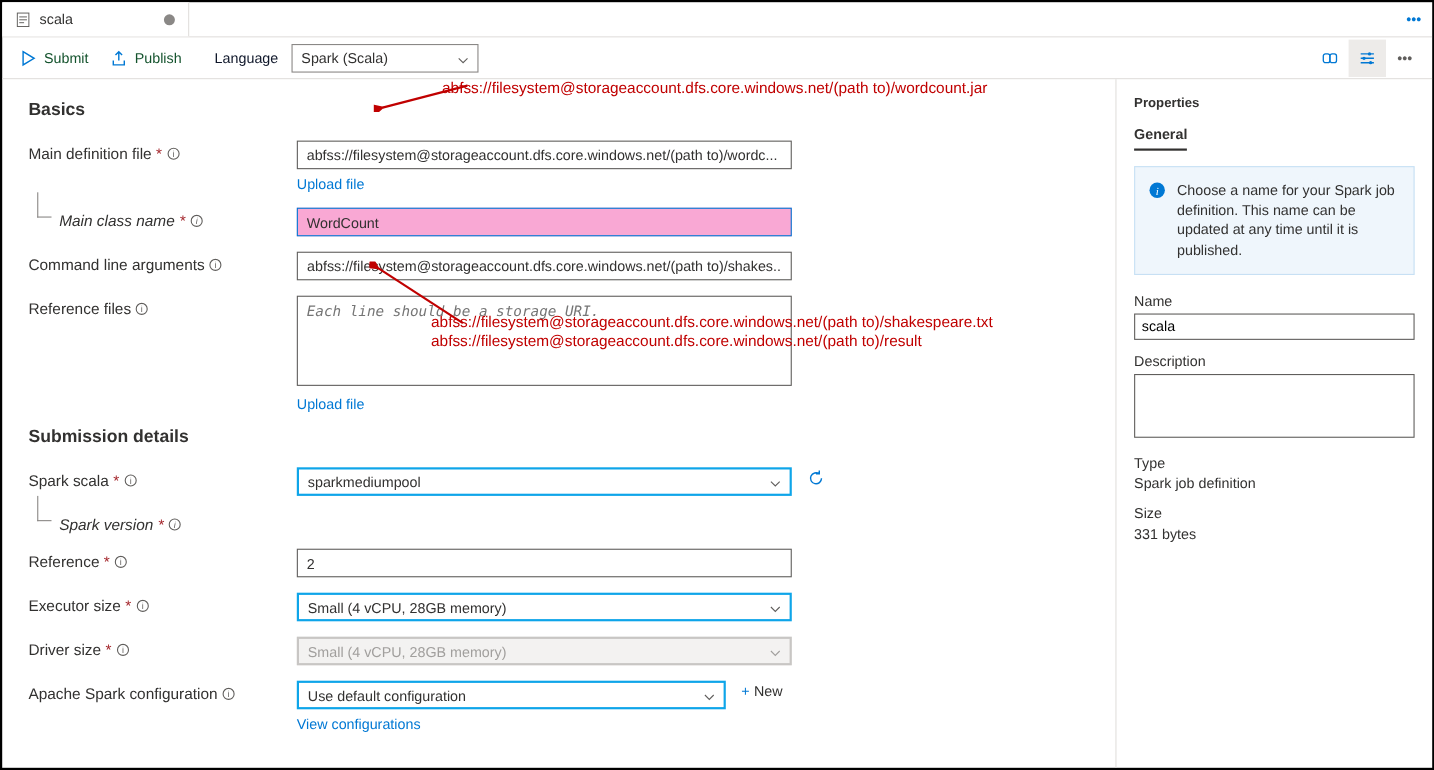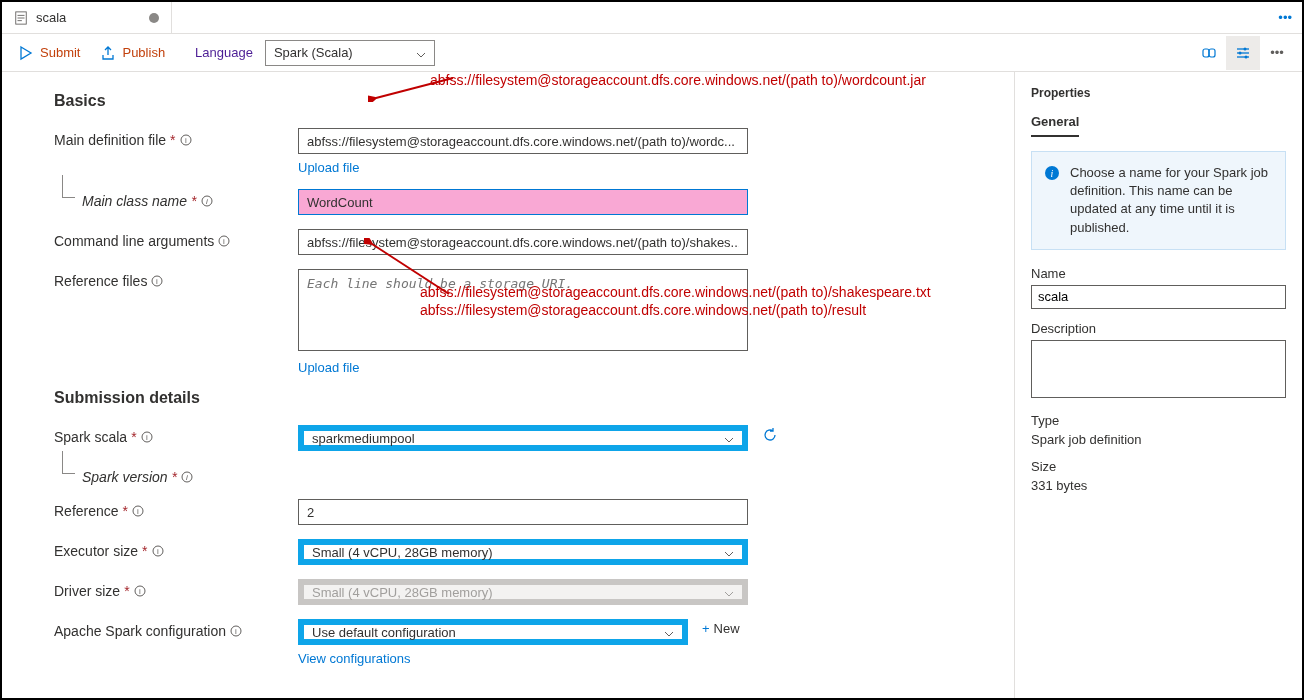--- a/index.html
+++ b/index.html
@@ -5,43 +5,43 @@
   * { box-sizing: border-box; margin: 0; padding: 0; }
   body { font-family: "Segoe UI", Arial, sans-serif; font-size: 13px; color: #323130; background: #fff; width: 1304px; height: 700px; overflow: hidden; border: 2px solid #000; }
   .tabbar { display: flex; align-items: center; height: 32px; border-bottom: 1px solid #e1dfdd; }
   .tab { display: flex; align-items: center; gap: 8px; padding: 0 12px; height: 100%; border-right: 1px solid #e1dfdd; background: #fff; min-width: 170px; }
   .tab-icon { width: 14px; height: 14px; }
   .tab-icon svg { width: 100%; height: 100%; }
   .tab-title { font-size: 13px; color: #323130; }
   .tab-dot { width: 10px; height: 10px; border-radius: 50%; background: #8a8886; margin-left: auto; }
   .tabbar-more { margin-left: auto; padding: 0 10px; color: #0078d4; cursor: pointer; }
   .toolbar { display: flex; align-items: center; height: 38px; border-bottom: 1px solid #e1dfdd; padding: 0 8px; gap: 4px; }
-  .tb-btn { display: flex; align-items: center; gap: 6px; padding: 4px 8px; color: #c2410c; cursor: pointer; border-radius: 2px; }
+  .tb-btn { display: flex; align-items: center; gap: 6px; padding: 4px 8px; color: #14532d; cursor: pointer; border-radius: 2px; }
   .tb-icon { width: 16px; height: 16px; display: inline-flex; }
   .tb-icon svg { width: 100%; height: 100%; }
-  .lang-label { margin-left: 18px; margin-right: 8px; color: #4c1d95; }
+  .lang-label { margin-left: 18px; margin-right: 8px; color: #0f172a; }
   .lang-select { display: flex; align-items: center; justify-content: space-between; border: 1px solid #8a8886; height: 26px; padding: 0 8px; min-width: 170px; cursor: pointer; }
   .toolbar-right { margin-left: auto; display: flex; align-items: center; gap: 0; }
   .tr-btn { width: 34px; height: 34px; display: flex; align-items: center; justify-content: center; cursor: pointer; color: #0078d4; }
   .tr-btn.active { background: #edebe9; }
-  .content { display: flex; height: calc(100% - 70px); padding-left: 28px; }
+  .content { display: flex; height: calc(100% - 70px); }
   .main { flex: 1; padding: 20px 24px; overflow-y: auto; position: relative; }
   .section-h { font-size: 16px; font-weight: 600; margin-bottom: 18px; }
   .form-row { display: flex; align-items: flex-start; margin-bottom: 14px; }
   .form-label { width: 244px; padding-top: 4px; font-size: 14px; color: #323130; display: flex; align-items: center; gap: 4px; }
   .form-label.indent { padding-left: 28px; position: relative; font-style: italic; }
   .form-label.indent::before { content: ''; position: absolute; left: 8px; top: -14px; width: 12px; height: 22px; border-left: 1px solid #8a8886; border-bottom: 1px solid #8a8886; }
   .req { color: #a4262c; }
   .info-ic { width: 12px; height: 12px; display: inline-flex; color: #605e5c; }
   .info-ic svg { width: 100%; height: 100%; }
   .form-ctrl { width: 450px; }
   .txt-input { width: 100%; height: 26px; border: 1px solid #605e5c; padding: 0 8px; font-size: 13px; color: #323130; }
   .txt-input.sel { background: #f9a8d4; border-color: #0078d4; }
   .txarea { width: 100%; height: 82px; border: 1px solid #605e5c; padding: 6px 8px; font-size: 13px; font-style: italic; color: #a19f9d; resize: none; }
-  .dd { width: 100%; height: 26px; border: 6px solid #0ea5e9; padding: 0 8px; display: flex; align-items: center; justify-content: space-between; cursor: pointer; }
+  .dd { width: 100%; height: 26px; border: 2px solid #0ea5e9; padding: 0 8px; display: flex; align-items: center; justify-content: space-between; cursor: pointer; }
   .dd.disabled { background: #f3f2f1; color: #a19f9d; border-color: #c8c6c4; }
   .link { color: #0078d4; cursor: pointer; font-size: 13px; margin-top: 6px; display: inline-block; }
   .after-ctrl { margin-left: 14px; padding-top: 2px; display: flex; align-items: center; gap: 6px; }
   .plus-new { color: #0078d4; cursor: pointer; display: flex; align-items: center; gap: 4px; }
   .refresh-ic { color: #0078d4; cursor: pointer; width: 16px; height: 16px; }
   .annotation { position: absolute; color: #c00000; font-size: 14px; white-space: nowrap; pointer-events: none; }
   .arrow { position: absolute; pointer-events: none; }
   .props { width: 288px; border-left: 1px solid #e1dfdd; padding: 14px 16px; overflow-y: auto; }
   .props-h { font-size: 12px; font-weight: 600; margin-bottom: 14px; }
   .p-tab { font-size: 13px; font-weight: 600; border-bottom: 2px solid #323130; display: inline-block; padding-bottom: 6px; margin-bottom: 14px; }

